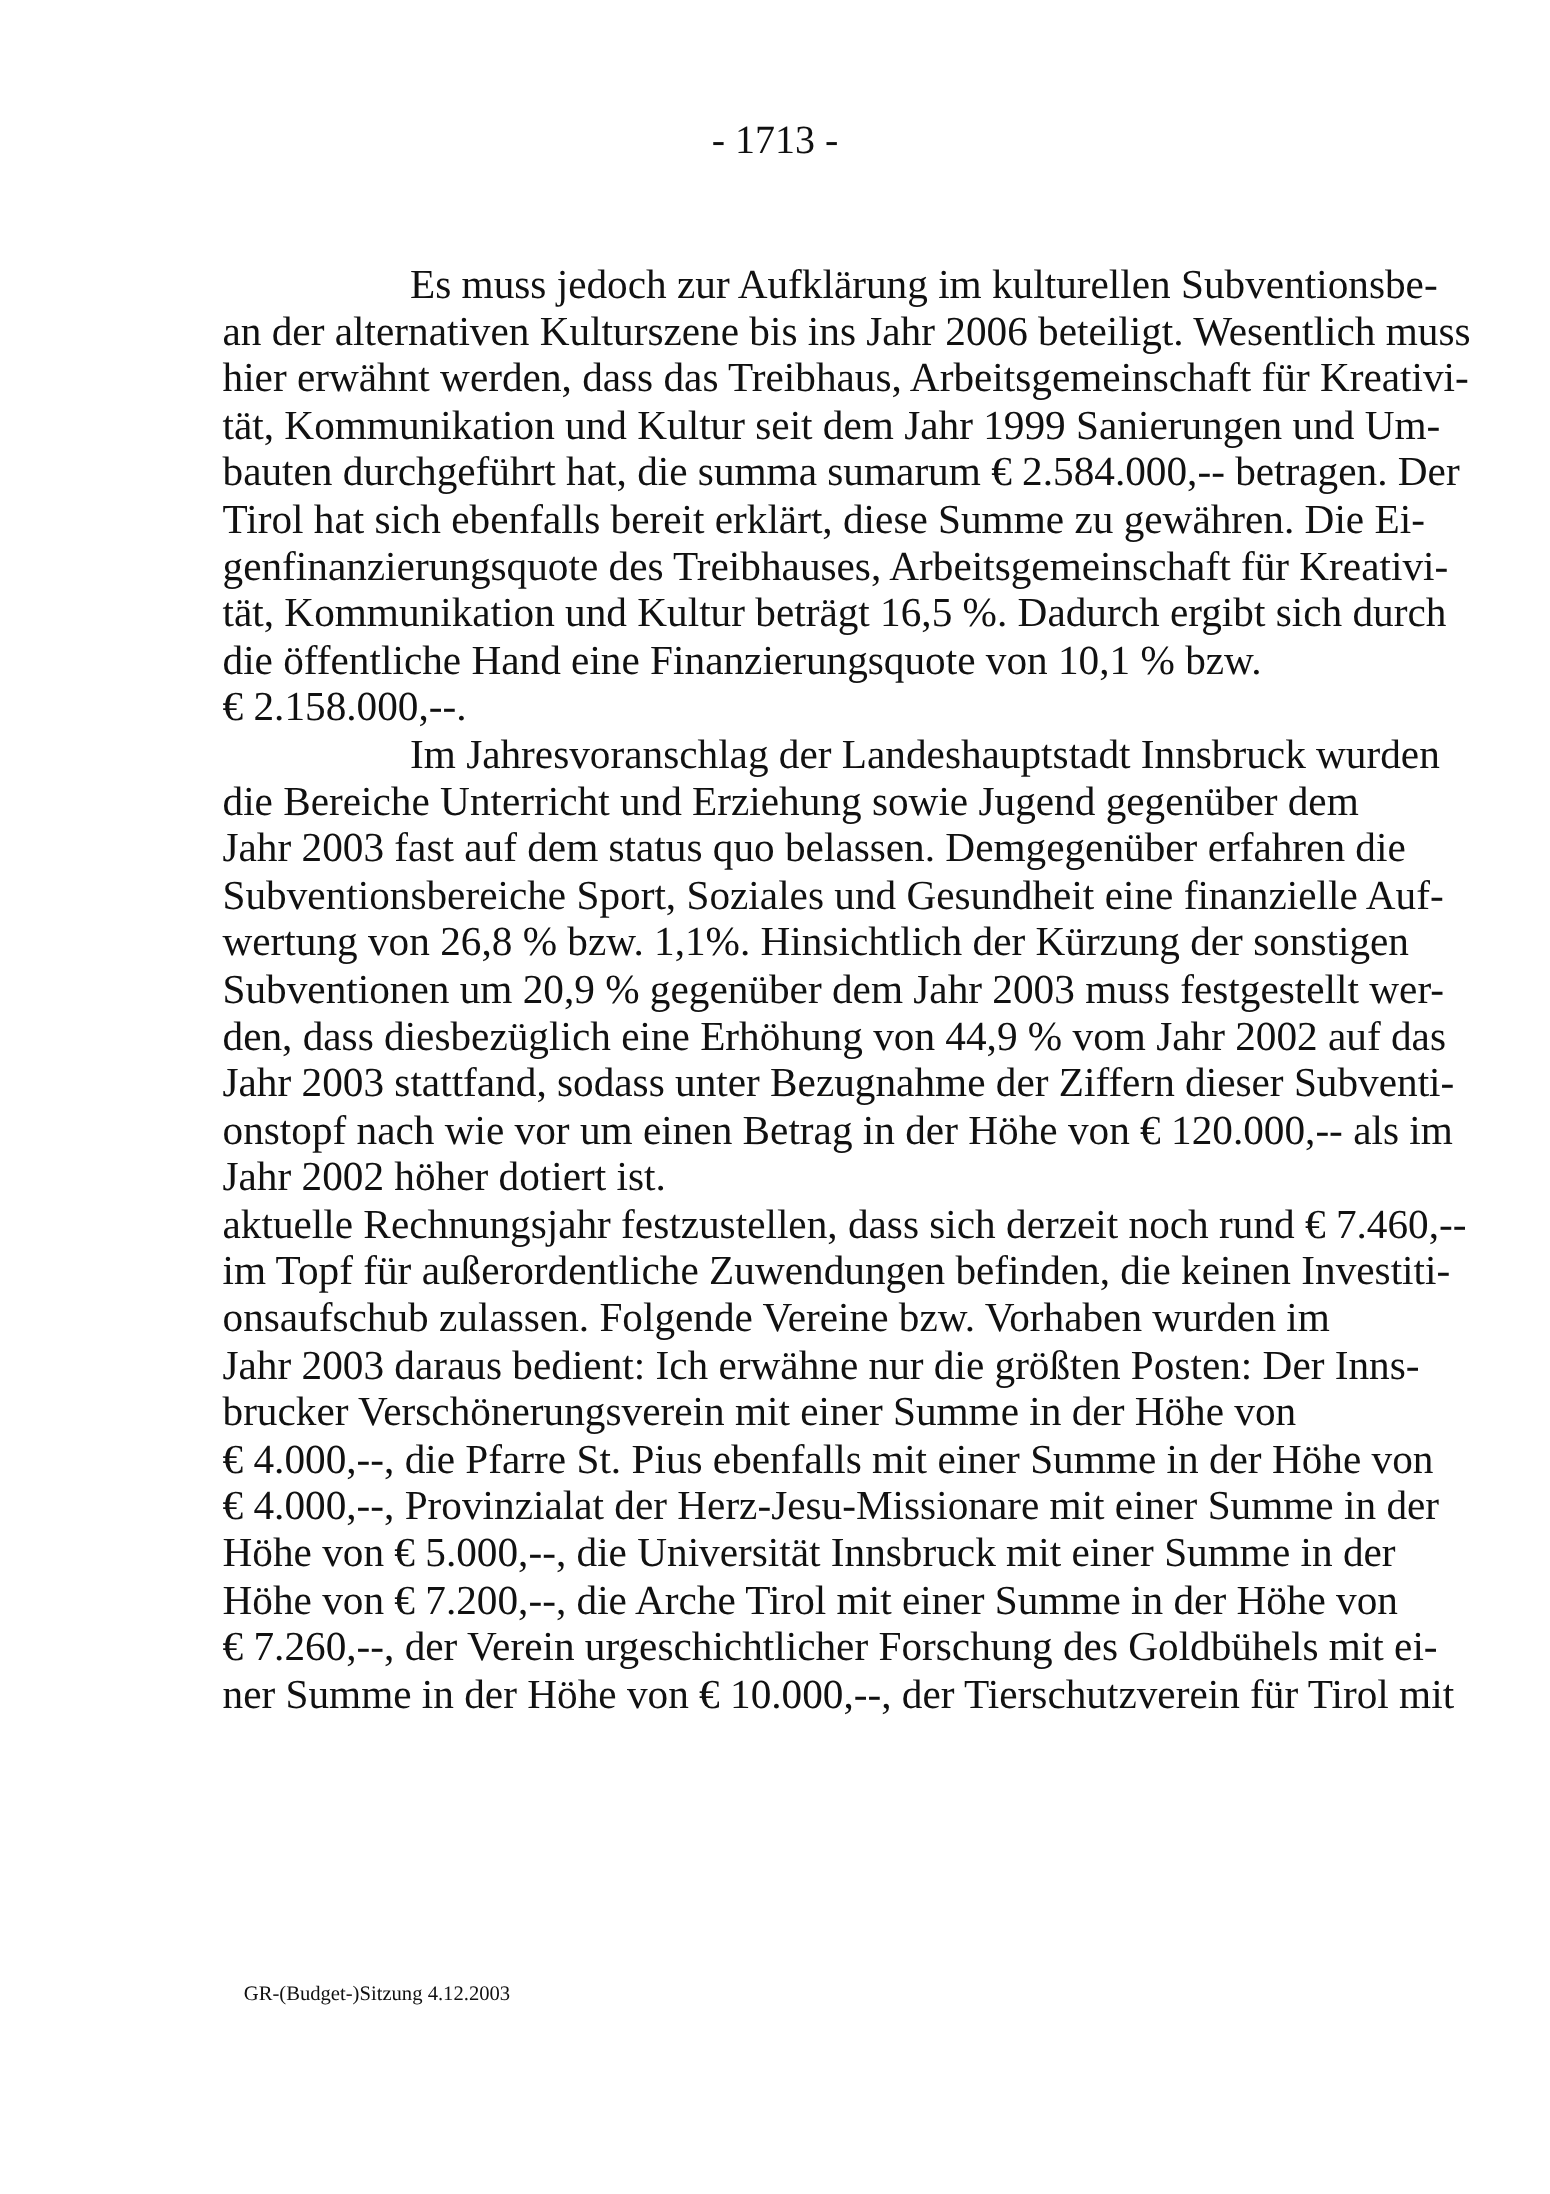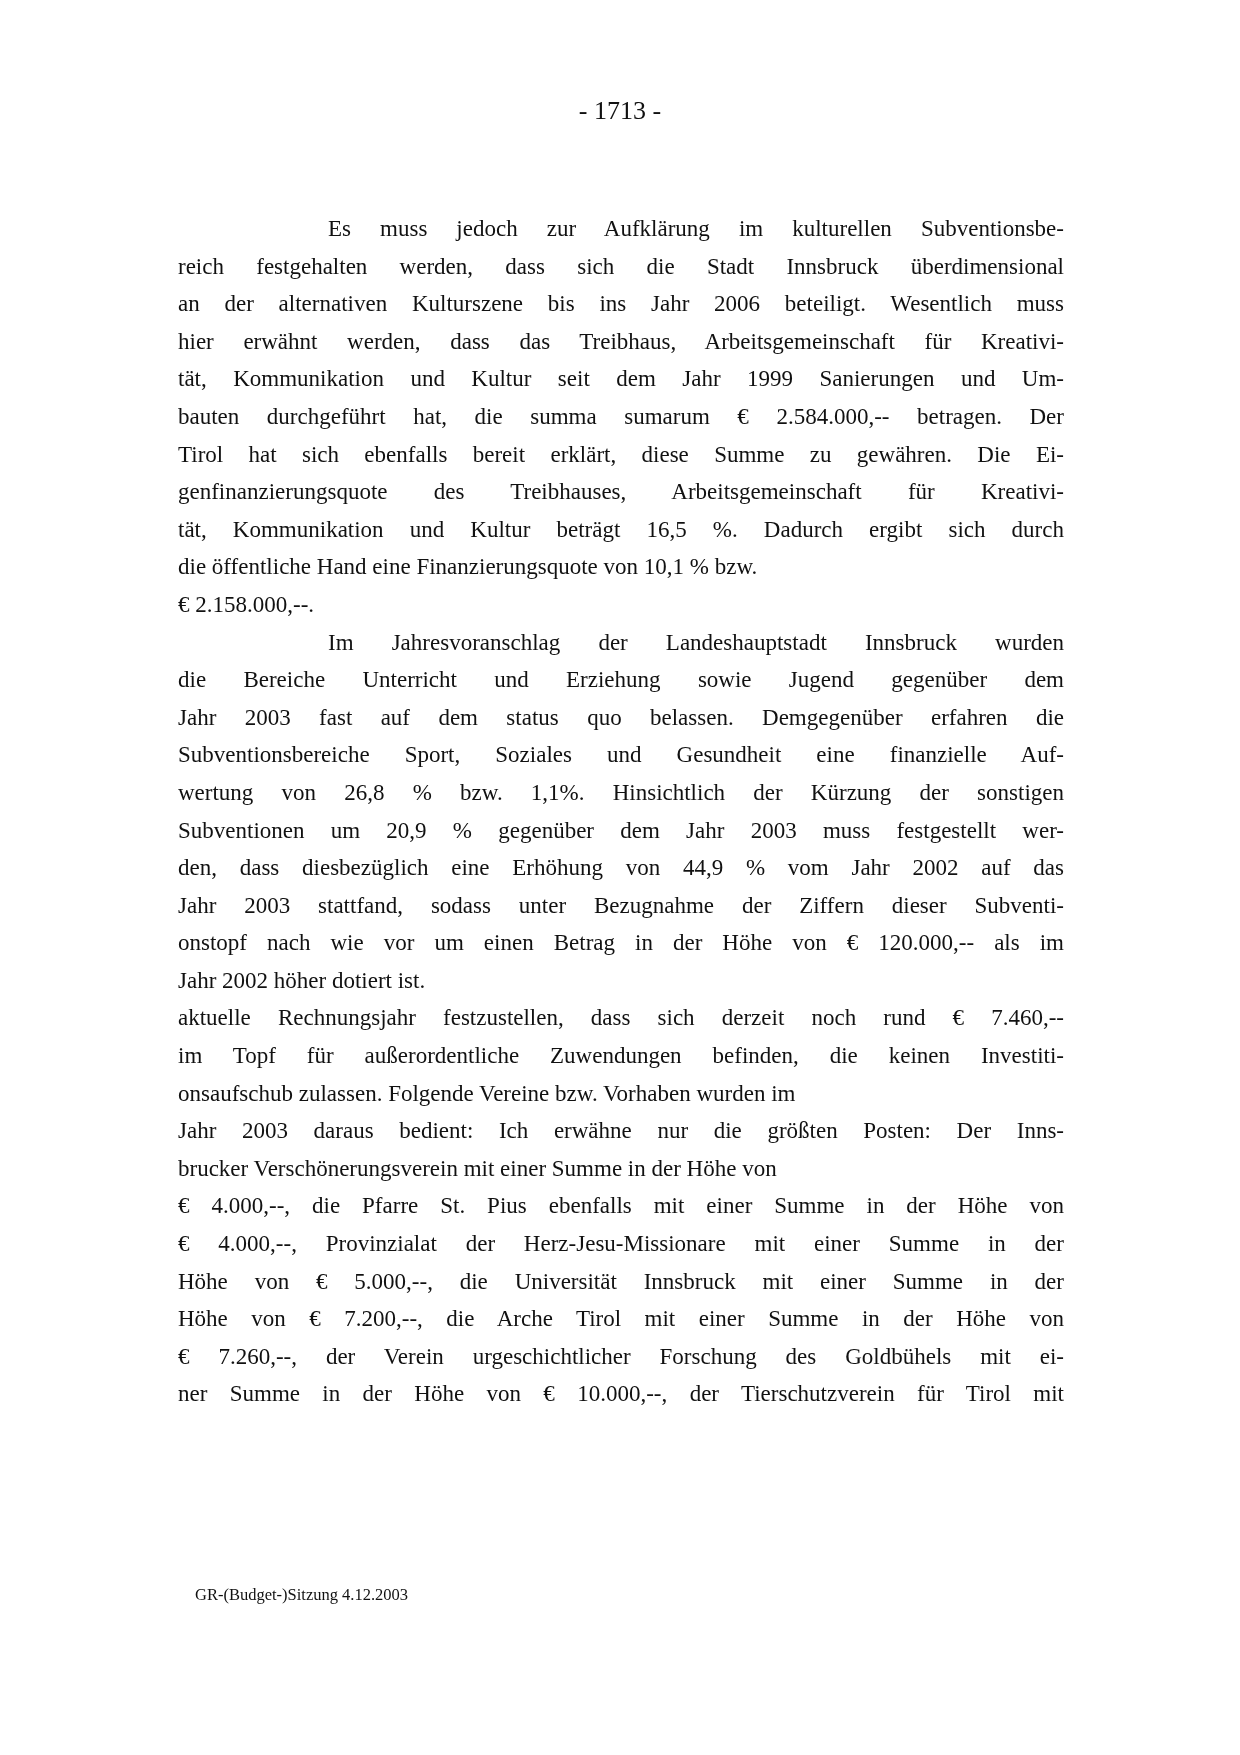--- a/index.html
+++ b/index.html
@@ -1,35 +1,34 @@
 <!DOCTYPE html>
 <html><head>
 <meta charset="utf-8">
 <style>
   html, body { margin: 0; padding: 0; background: #ffffff; }
   body { width: 1240px; height: 1755px; position: relative; overflow: hidden;
          font-family: "Liberation Serif", "DejaVu Serif", serif; color: #111; }
   .page-number { position: absolute; top: 94px; left: 0; width: 1240px; text-align: center;
-                 font-size: 26px; line-height: 34px; }
+                 font-size: 32px; line-height: 34px; }
   .body-text { position: absolute; left: 178px; top: 210px; width: 886px; }
-  .line { display: block; font-size: 23px; height: 37.6px; line-height: 37.6px; white-space: nowrap;
+  .line { display: block; font-size: 33px; height: 37.6px; line-height: 37.6px; white-space: nowrap;
           text-align: justify; text-align-last: justify; }
   .line.last { text-align-last: left; }
   .line.indent { padding-left: 150px; }
   .footer { position: absolute; left: 195px; top: 1584px; font-size: 16.5px; line-height: 22px; }
 </style>
 </head>
 <body>
 
 <div class="page-number">- 1713 -</div>
 
 <div class="body-text" id="body-text">
     <div>
       <span class="line indent">Es muss jedoch zur Aufklärung im kulturellen Subventionsbe-</span>
-      <span class="line">reich festgehalten werden, dass sich die Stadt Innsbruck überdimensional</span>
       <span class="line">an der alternativen Kulturszene bis ins Jahr 2006 beteiligt. Wesentlich muss</span>
       <span class="line">hier erwähnt werden, dass das Treibhaus, Arbeitsgemeinschaft für Kreativi-</span>
       <span class="line">tät, Kommunikation und Kultur seit dem Jahr 1999 Sanierungen und Um-</span>
       <span class="line">bauten durchgeführt hat, die summa sumarum € 2.584.000,-- betragen. Der</span>
       <span class="line">Tirol hat sich ebenfalls bereit erklärt, diese Summe zu gewähren. Die Ei-</span>
       <span class="line">genfinanzierungsquote des Treibhauses, Arbeitsgemeinschaft für Kreativi-</span>
       <span class="line">tät, Kommunikation und Kultur beträgt 16,5 %. Dadurch ergibt sich durch</span>
       <span class="line last">die öffentliche Hand eine Finanzierungsquote von 10,1 % bzw.</span>
       <span class="line last">€ 2.158.000,--.</span>
     </div>

